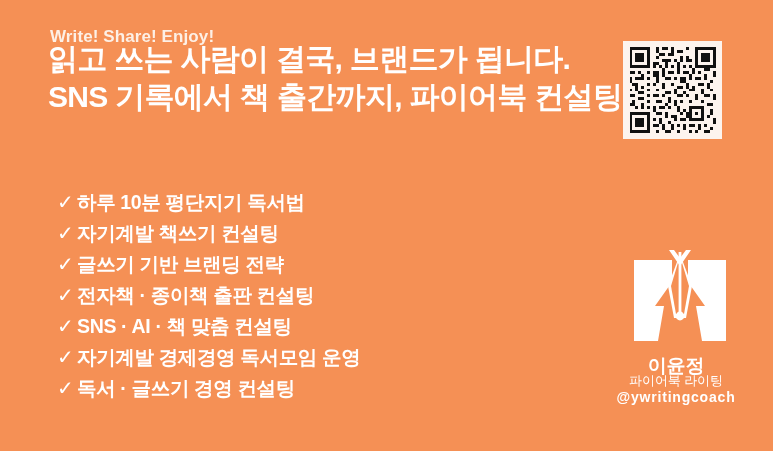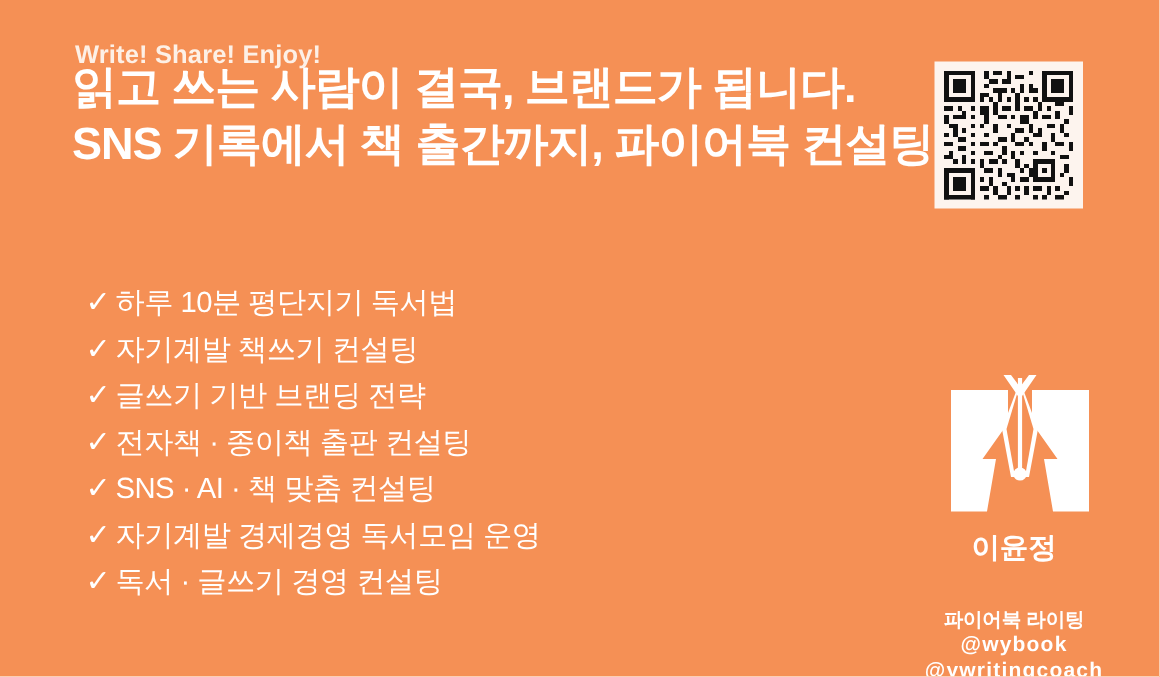--- a/index.html
+++ b/index.html
@@ -85,21 +85,21 @@
     width: 20px;
     font-size: 20px;
     line-height: 1;
     font-weight: 400;
     color: #ffffff;
   }
   .bullet-text {
     flex: 0 0 auto;
     font-size: 19.5px;
     line-height: 1;
-    font-weight: 400;
+    font-weight: 700;
     color: #ffffff;
     letter-spacing: -0.35px;
   }
 
   
   #logo-mark {
     position: absolute;
     left: 620px;
     top: 246px;
     width: 120px;
@@ -120,24 +120,23 @@
     font-size: 19px;
     line-height: 15px;
     font-weight: 700;
     color: #ffffff;
     letter-spacing: -0.1px;
   }
   .sig-brand {
     display: block;
     font-size: 13px;
     line-height: 16px;
-    font-weight: 700;
+    font-weight: 400;
     color: #ffffff;
     letter-spacing: -0.1px;
-    margin-top: 32px;
   }
   .sig-handle {
     display: block;
     font-size: 14px;
     line-height: 17px;
     font-weight: 700;
     color: #ffffff;
     letter-spacing: 0.8px;
   }
 </style>
@@ -359,17 +358,16 @@
 
       <circle cx="60" cy="70" r="4.4" fill="#ffffff"></circle>
 
       <path d="M49 4 L60 20 L71 4 L66 4 L60 12 L54 4 Z" fill="#ffffff"></path>
     </svg>
   </div>
 
   <div id="signature">
     <span class="sig-name">이윤정</span>
     <span class="sig-brand">파이어북 라이팅</span>
-    <span class="sig-handle">@wybook</span>
     <span class="sig-handle">@ywritingcoach</span>
   </div>
 
 </div>
 
 </body></html>

